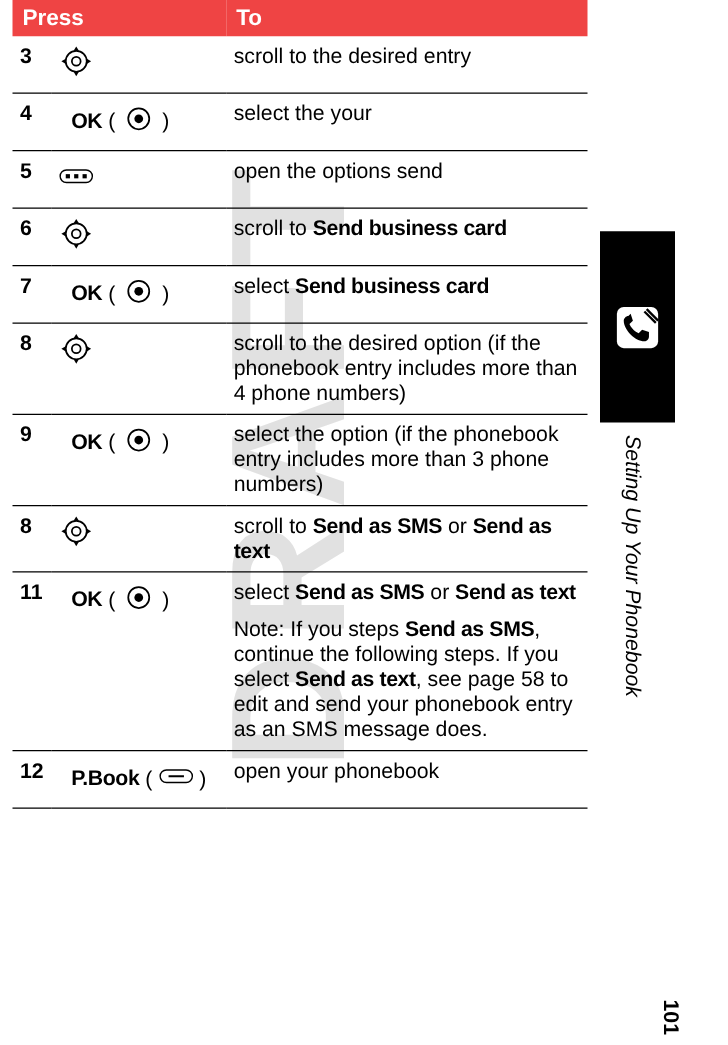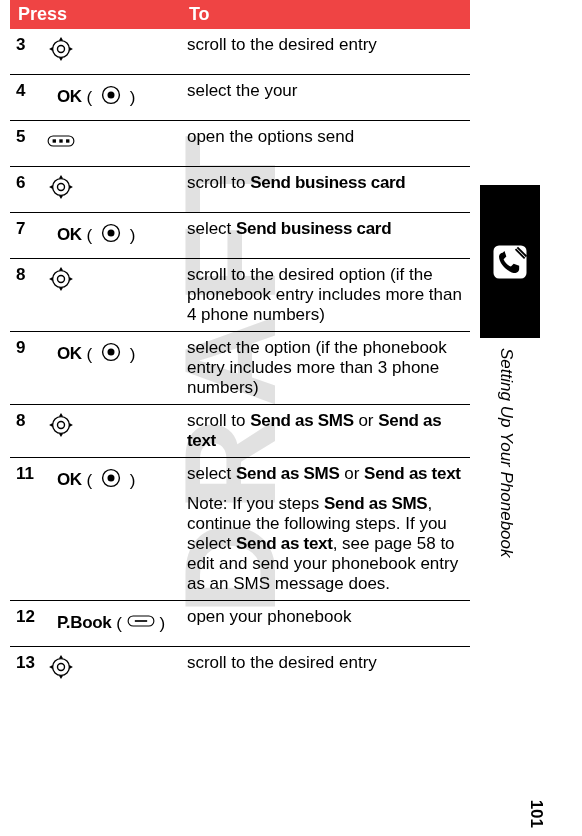--- a/index.html
+++ b/index.html
@@ -293,36 +293,20 @@
           <svg viewBox="0 0 50 30">
                 <rect x="2" y="6" width="46" height="18" rx="9" fill="none" stroke="#000" stroke-width="2"></rect>
                 <line x1="14" y1="15" x2="36" y2="15" stroke="#000" stroke-width="3"></line>
               </svg>
         </span>
         <span class="paren">)</span>
       </td>
       <td class="to">open your phonebook</td>
     </tr>
 
-    <tr class="noborder">
-      <td class="step">13</td>
-      <td class="press">
-        <span class="icon-nav">
-          <svg viewBox="0 0 40 40">
-                <circle cx="20" cy="20" r="12" fill="none" stroke="#000" stroke-width="2"></circle>
-                <circle cx="20" cy="20" r="5" fill="none" stroke="#000" stroke-width="2"></circle>
-                <polygon points="20,3 17,8 23,8" fill="#000"></polygon>
-                <polygon points="20,37 17,32 23,32" fill="#000"></polygon>
-                <polygon points="3,20 8,17 8,23" fill="#000"></polygon>
-                <polygon points="37,20 32,17 32,23" fill="#000"></polygon>
-              </svg>
-        </span>
-      </td>
-      <td class="to">scroll to the desired entry</td>
-    </tr>
   </tbody>
 </table>
 </div>
 
 <div class="sidetab">
   <svg viewBox="0 0 48 48">
     <rect x="6" y="6" width="36" height="36" rx="6" fill="#fff"></rect>
     <path d="M16 14 c-2 0 -4 2 -4 4 c0 8 10 18 18 18 c2 0 4 -2 4 -4 l0 -4 l-6 -2 l-3 3 c-3 -1 -7 -5 -8 -8 l3 -3 l-2 -6 z" fill="#000"></path>
     <line x1="30" y1="10" x2="40" y2="20" stroke="#000" stroke-width="2"></line>
     <line x1="32" y1="8" x2="42" y2="18" stroke="#000" stroke-width="2"></line>

